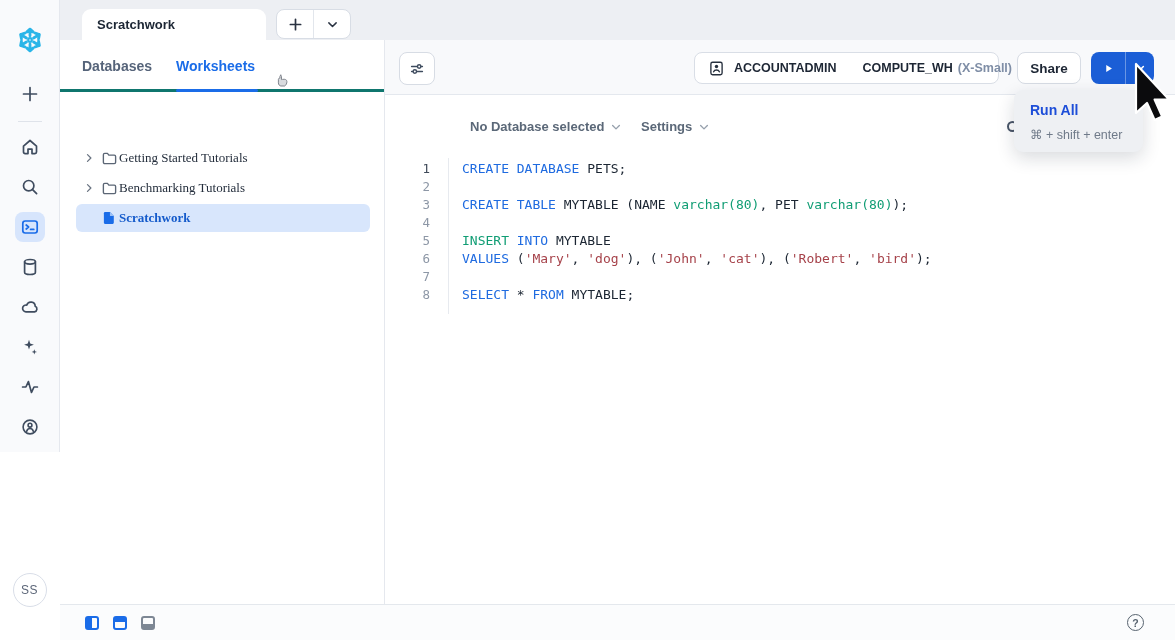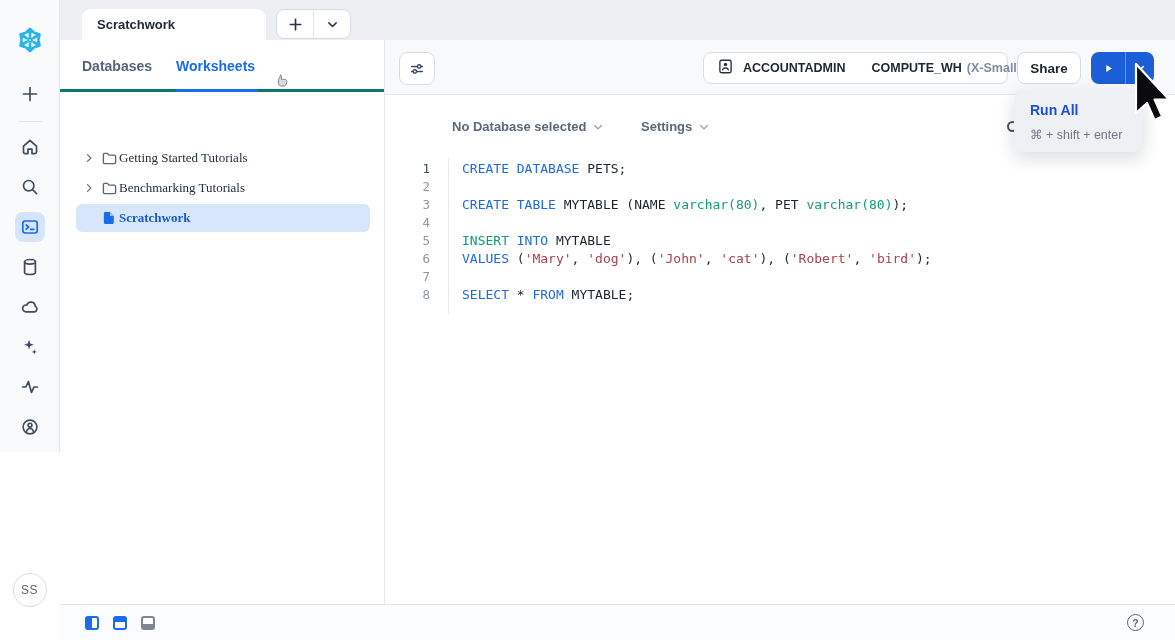--- a/index.html
+++ b/index.html
@@ -42,21 +42,21 @@
   .tree-row .f-icon{width:17px; height:17px; margin-left:6px; color:#5b6675; flex:0 0 auto;}
   .tree-row .lbl{margin-left:1px; white-space:nowrap;font-family:Liberation Serif, serif;}
   .tree-row.selected{background:var(--selection-bg);}
   .tree-row.selected .lbl{color:#155bcb; font-weight:700;}
   .tree-row.selected .f-icon{margin-left:25px;}
 
   
   .toolbar{position:absolute; left:385px; top:40px; width:790px; height:55px; background:#f8f9fb; border-bottom:1px solid #e4e8ee;}
   .btn{border:1px solid #d7dce4; background:#fff; border-radius:8px; display:flex; align-items:center; justify-content:center; cursor:pointer;}
   .filters-btn{position:absolute; left:14px; top:12px; width:36px; height:33px; color:#3f4c5f;}
-  .context-pill{position:absolute; left:318px; top:12px; width:305px; height:32px; border:1px solid #d9dee6; background:#fff; border-radius:8px; display:flex; align-items:flex-end; padding:8px 13px; gap:9px; cursor:pointer;}
+  .context-pill{position:absolute; left:309px; top:12px; width:305px; height:32px; border:1px solid #d9dee6; background:#fff; border-radius:8px; display:flex; align-items:center; padding:8px 13px; gap:9px; cursor:pointer;}
   .context-pill .role, .context-pill .wh{font-size:12.5px; font-weight:700; color:#1d2634; white-space:nowrap;}
   .context-pill .dot{width:4px; height:4px; border-radius:50%; background:#b4bdc9; margin:0 4px;}
   .context-pill .size{font-size:12.5px; font-weight:700; color:#7f8ea6; white-space:nowrap;}
   .share-btn{position:absolute; left:632px; top:12px; width:64px; height:32px; font-size:13.5px; font-weight:700; color:#1d2634;}
   .run-split{position:absolute; left:706px; top:12px; width:63px; height:32px; background:var(--run-button); border-radius:8px; display:flex; overflow:hidden;}
   .run-split .seg{display:flex; align-items:center; justify-content:center; color:#fff; cursor:pointer;}
   .run-split .seg.play{width:34px;}
   .run-split .seg.more{width:29px; border-left:1px solid rgba(255,255,255,.35);}
 
   
@@ -307,21 +307,21 @@
         <span>
           <svg width="12" height="12" viewBox="0 0 16 16" fill="none" stroke="currentColor" stroke-width="2" stroke-linecap="round" stroke-linejoin="round">
               <path d="M3.5 6l4.5 4.5L12.5 6"></path>
             </svg>
         </span>
       </div>
     </div>
   </div>
 
   <div class="editor">
-    <div class="ed-head-item" style="left:67px;">
+    <div class="ed-head-item" style="left:85px;">
       <span>No Database selected</span>
       <span class="chev">
         <svg width="12" height="12" viewBox="0 0 16 16" fill="none" stroke="currentColor" stroke-width="1.8" stroke-linecap="round" stroke-linejoin="round">
             <path d="M3.5 6l4.5 4.5L12.5 6"></path>
           </svg>
       </span>
     </div>
     <div class="ed-head-item" style="left:256px;">
       <span>Settings</span>
       <span class="chev">

